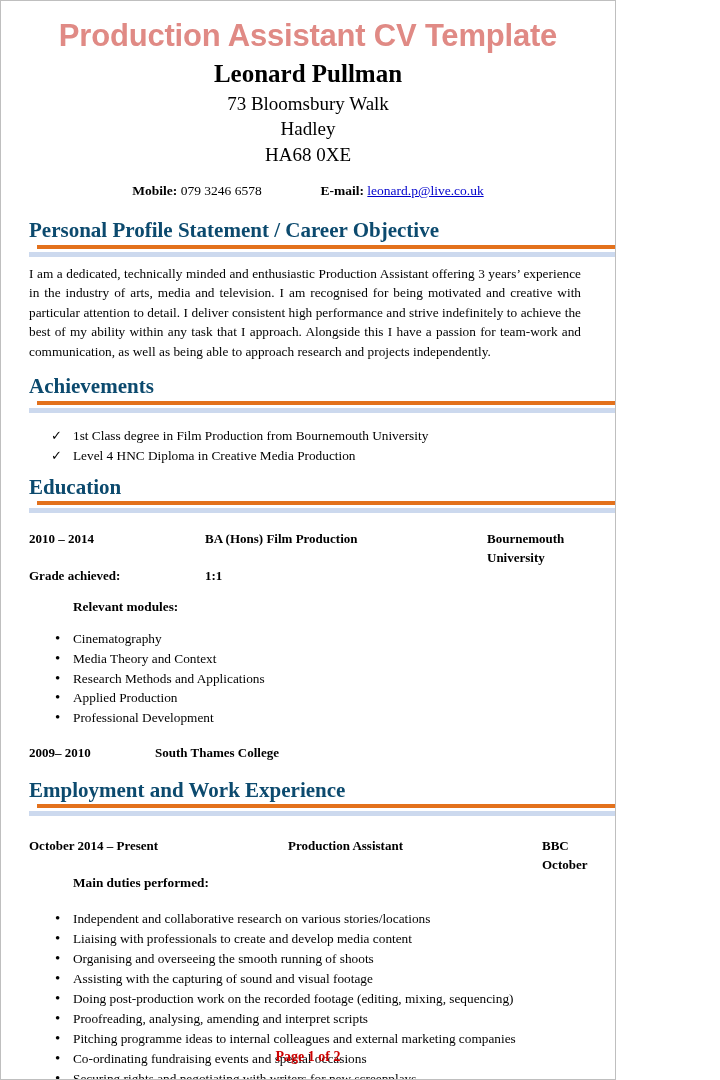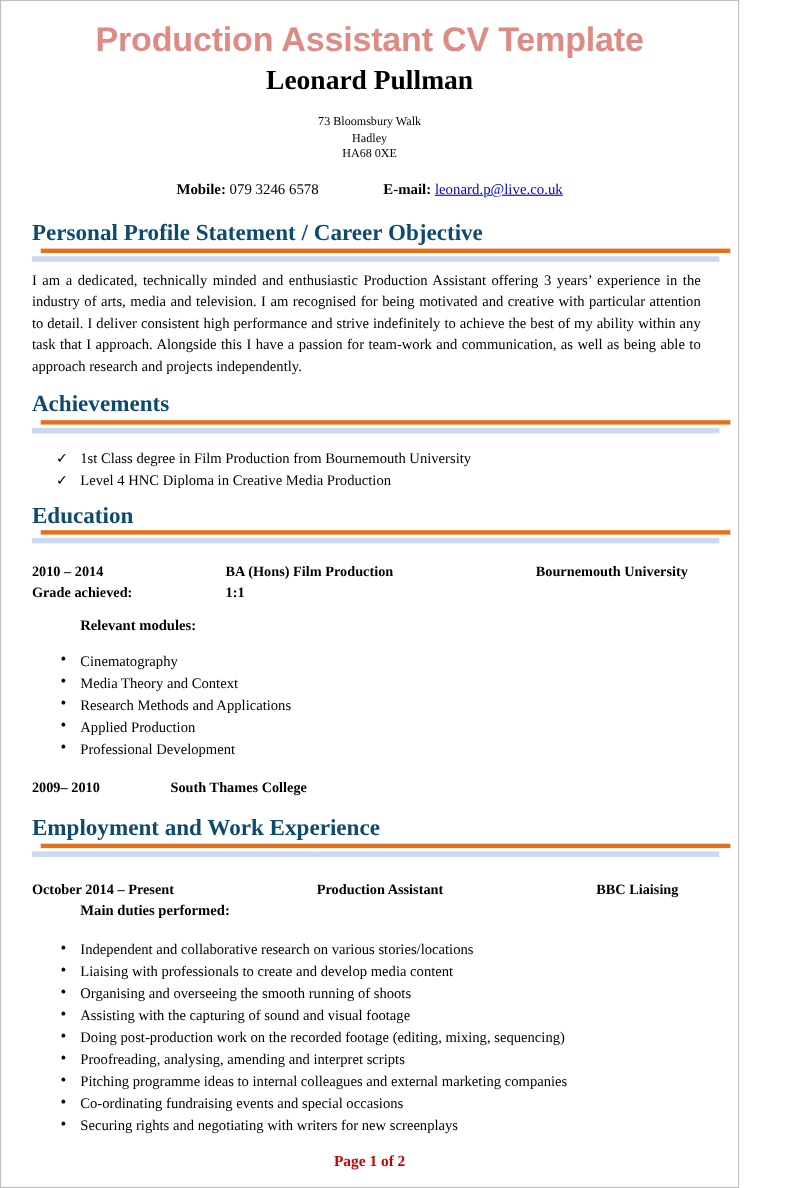--- a/index.html
+++ b/index.html
@@ -9,21 +9,21 @@
   }
   body {
     width: 720px;
     height: 1080px;
     font-family: "Liberation Serif", "DejaVu Serif", serif;
     color: #000000;
   }
   #page {
     position: relative;
     box-sizing: border-box;
-    width: 672px;
+    width: 616px;
     height: 1080px;
     background: #ffffff;
     border: 1px solid #bfbfbf;
     overflow: hidden;
   }
   .inner {
     box-sizing: border-box;
     padding: 0 28px 0 28px;
   }
 
@@ -42,23 +42,23 @@
     text-align: center;
     font-family: "Liberation Serif", "DejaVu Serif", serif;
     font-weight: bold;
     font-size: 25px;
     line-height: 1.1;
     color: #000000;
     margin: 7px 0 0 0;
   }
   .address-block {
     text-align: center;
-    font-size: 11px;
+    font-size: 19px;
     line-height: 1.33;
-    margin-top: 17px;
+    margin-top: 4px;
   }
   .address-line { display: block; }
   .contact-row {
     text-align: center;
     font-size: 13.5px;
     margin-top: 16px;
     white-space: nowrap;
   }
   .contact-label { font-weight: bold; }
   .contact-gap { display: inline-block; width: 52px; }
@@ -308,21 +308,21 @@
       <div class="rule-blue"></div>
     </div>
   </div>
 
   <div class="sp-20"></div>
 
   <div class="inner">
     <div class="entry-row">
       <span class="c-date" style="width:245px;flex:0 0 245px;">October 2014 – Present</span>
       <span class="c-title" style="width:240px;flex:0 0 240px;">Production Assistant</span>
-      <span class="c-org">BBC Liaising</span>
+      <span class="c-org">BBC October</span>
     </div>
     <div class="sub-head">Main duties performed:</div>
   </div>
 
   <div class="sp-16"></div>
 
   <div class="inner">
     <ul class="cv-list bullet-list">
       <li>
         <span class="marker">•</span>

